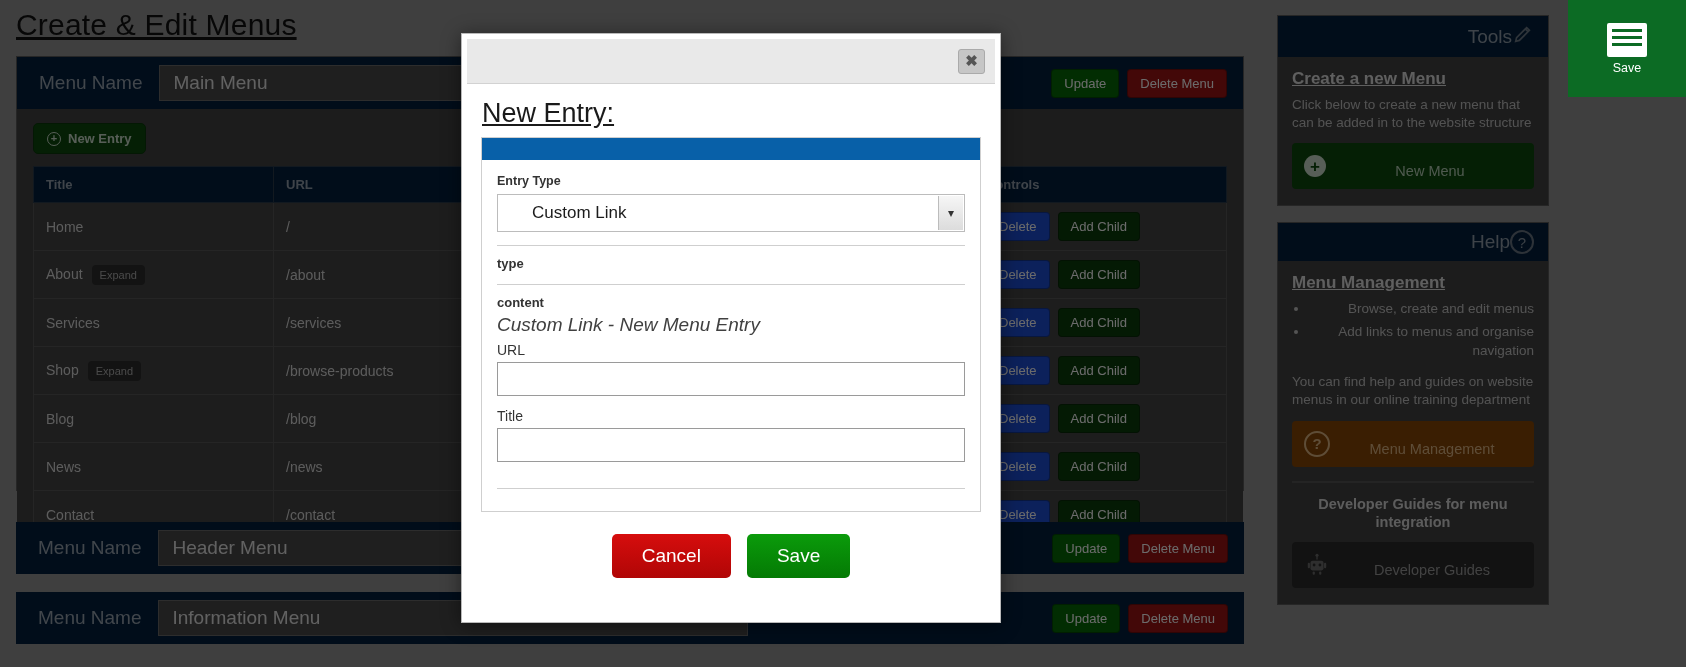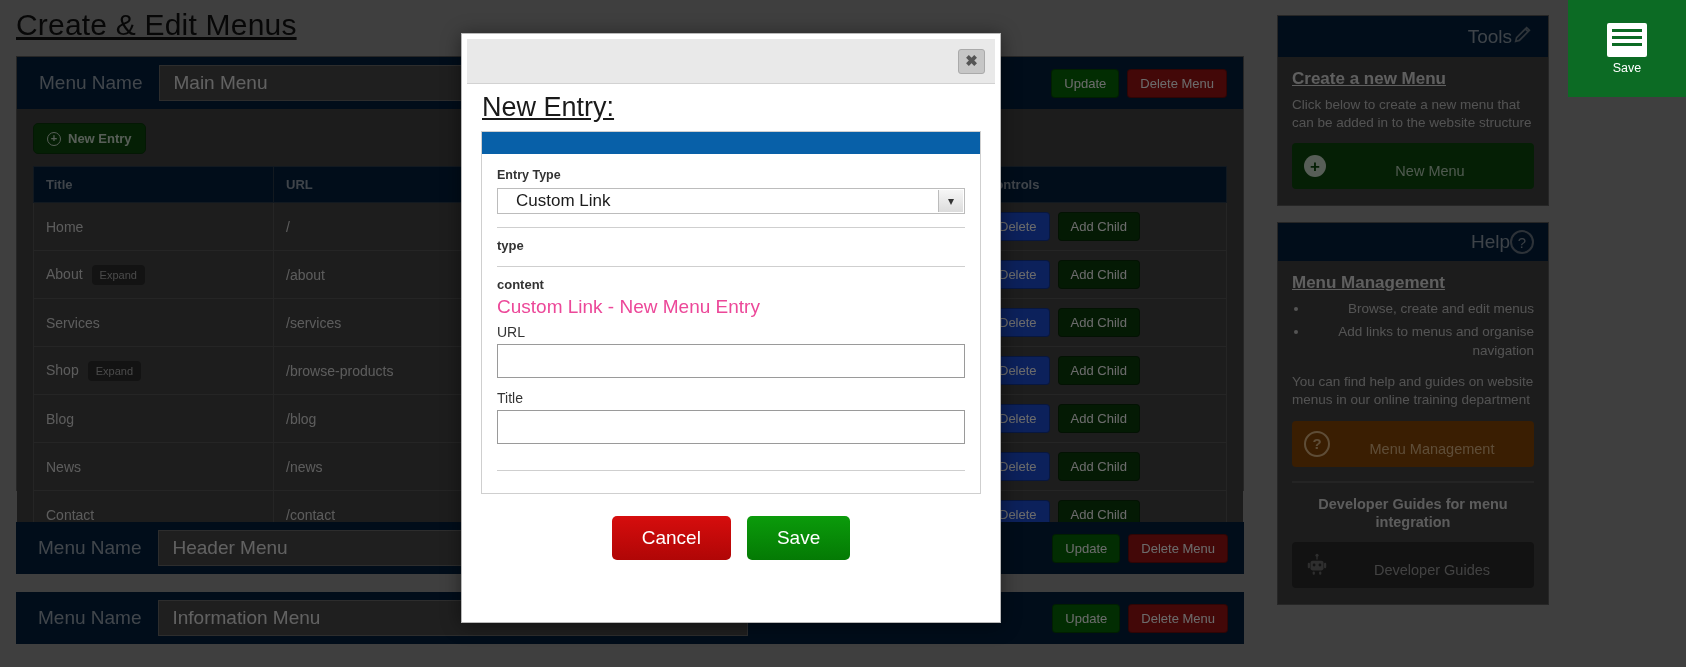--- a/index.html
+++ b/index.html
@@ -136,38 +136,38 @@
   .modal-topbar {
     background: #e9e9e9; border-bottom: 1px solid #d2d2d2; height: 45px;
     display: flex; align-items: center; justify-content: flex-end; padding-right: 10px;
     margin: 5px 5px 0 5px;
   }
   .close-x {
     width: 27px; height: 25px; background: #c6c6c6; border: 1px solid #aaa; border-radius: 3px;
     color: #555; font-size: 15px; font-weight: bold; display: flex; align-items: center; justify-content: center;
   }
   .modal-title {
-    font-size: 27px; color: #1a1a1a; text-decoration: underline; padding: 8px 20px 8px 20px;
+    font-size: 27px; color: #1a1a1a; text-decoration: underline; padding: 14px 20px 8px 20px;
   }
   .form-box { margin: 0 19px; border: 1px solid #cfcfcf; flex: 0 0 auto; }
   .form-blue-bar { background: #0860a8; height: 22px; }
   .form-inner { padding: 14px 15px 12px 15px; }
   .field-label { font-size: 12.5px; font-weight: bold; color: #333; margin-bottom: 6px; }
   .select-wrap {
-    position: relative; border: 1px solid #bcbcbc; height: 26px; display: flex; align-items: center;
-    padding-left: 18px; font-size: 17px; color: #1c1c1c; background: #fff;
+    position: relative; border: 1px solid #bcbcbc; height: 38px; display: flex; align-items: center;
+    padding-left: 34px; font-size: 17px; color: #1c1c1c; background: #fff;
   }
   .select-arrow {
     position: absolute; right: 1px; top: 1px; bottom: 1px; width: 25px;
     background: linear-gradient(#f6f6f6,#dcdcdc); border-left: 1px solid #bcbcbc;
     display: flex; align-items: center; justify-content: center; color: #333; font-size: 12px;
   }
   .hr-line { border-top: 1px solid #cfcfcf; margin: 13px 0 10px 0; }
   .plain-label { font-size: 13px; font-weight: bold; color: #333; }
-  .content-value { font-size: 19px; color: #ec4899; margin: 4px 0 2px 0; }
+  .content-value { font-size: 19px; color: #404040; margin: 4px 0 2px 0; font-style: italic; }
   .sub-label { font-size: 14px; color: #333; margin: 6px 0 4px 0; }
   .text-input { border: 1px solid #9a9a9a; height: 34px; width: 100%; background: #fff; }
   .modal-footer { display: flex; justify-content: center; gap: 16px; padding: 22px 0 0 0; }
   .mbtn {
     font-size: 19px; color: #fff; padding: 11px 30px; border-radius: 5px; border: none;
     font-family: "Liberation Sans", sans-serif;
   }
   .mbtn-cancel { background: linear-gradient(#d60d0d,#b00606); }
   .mbtn-save   { background: linear-gradient(#0b9b0b,#047a04); }
 </style>

